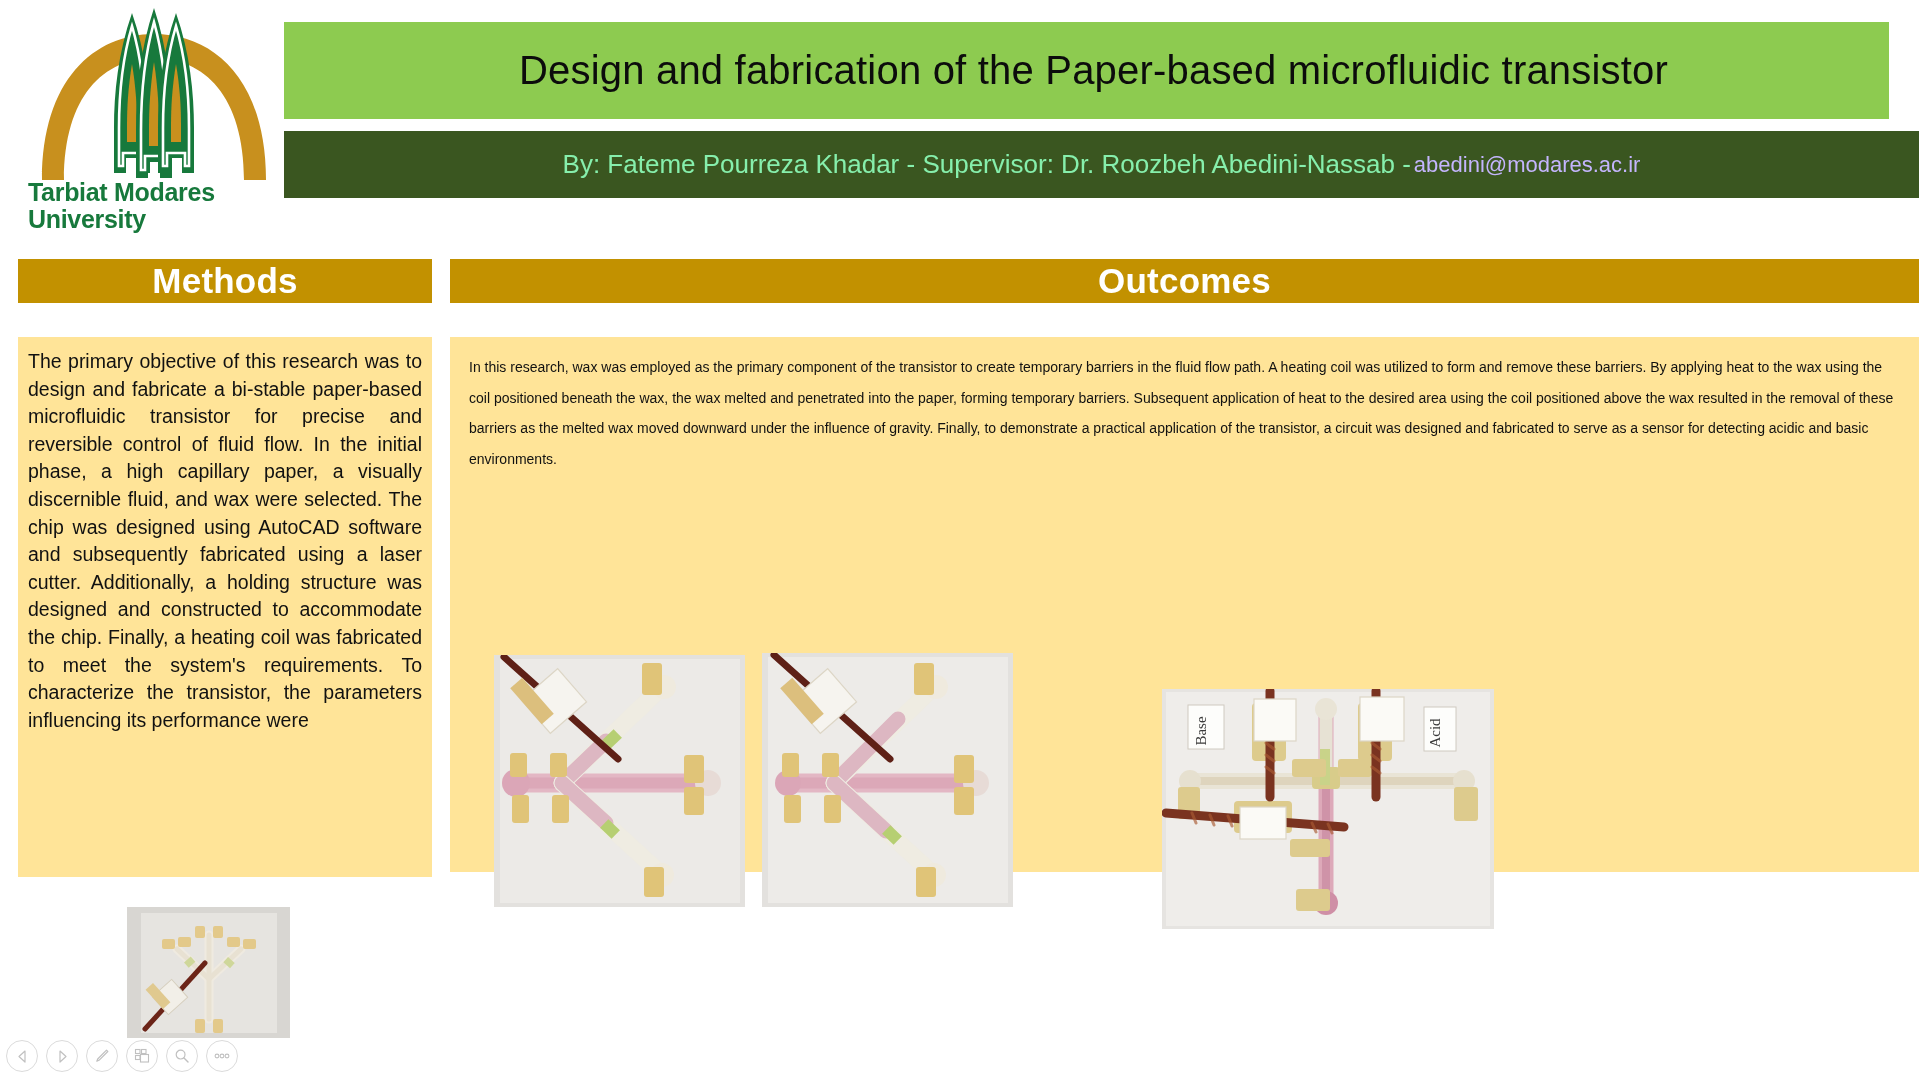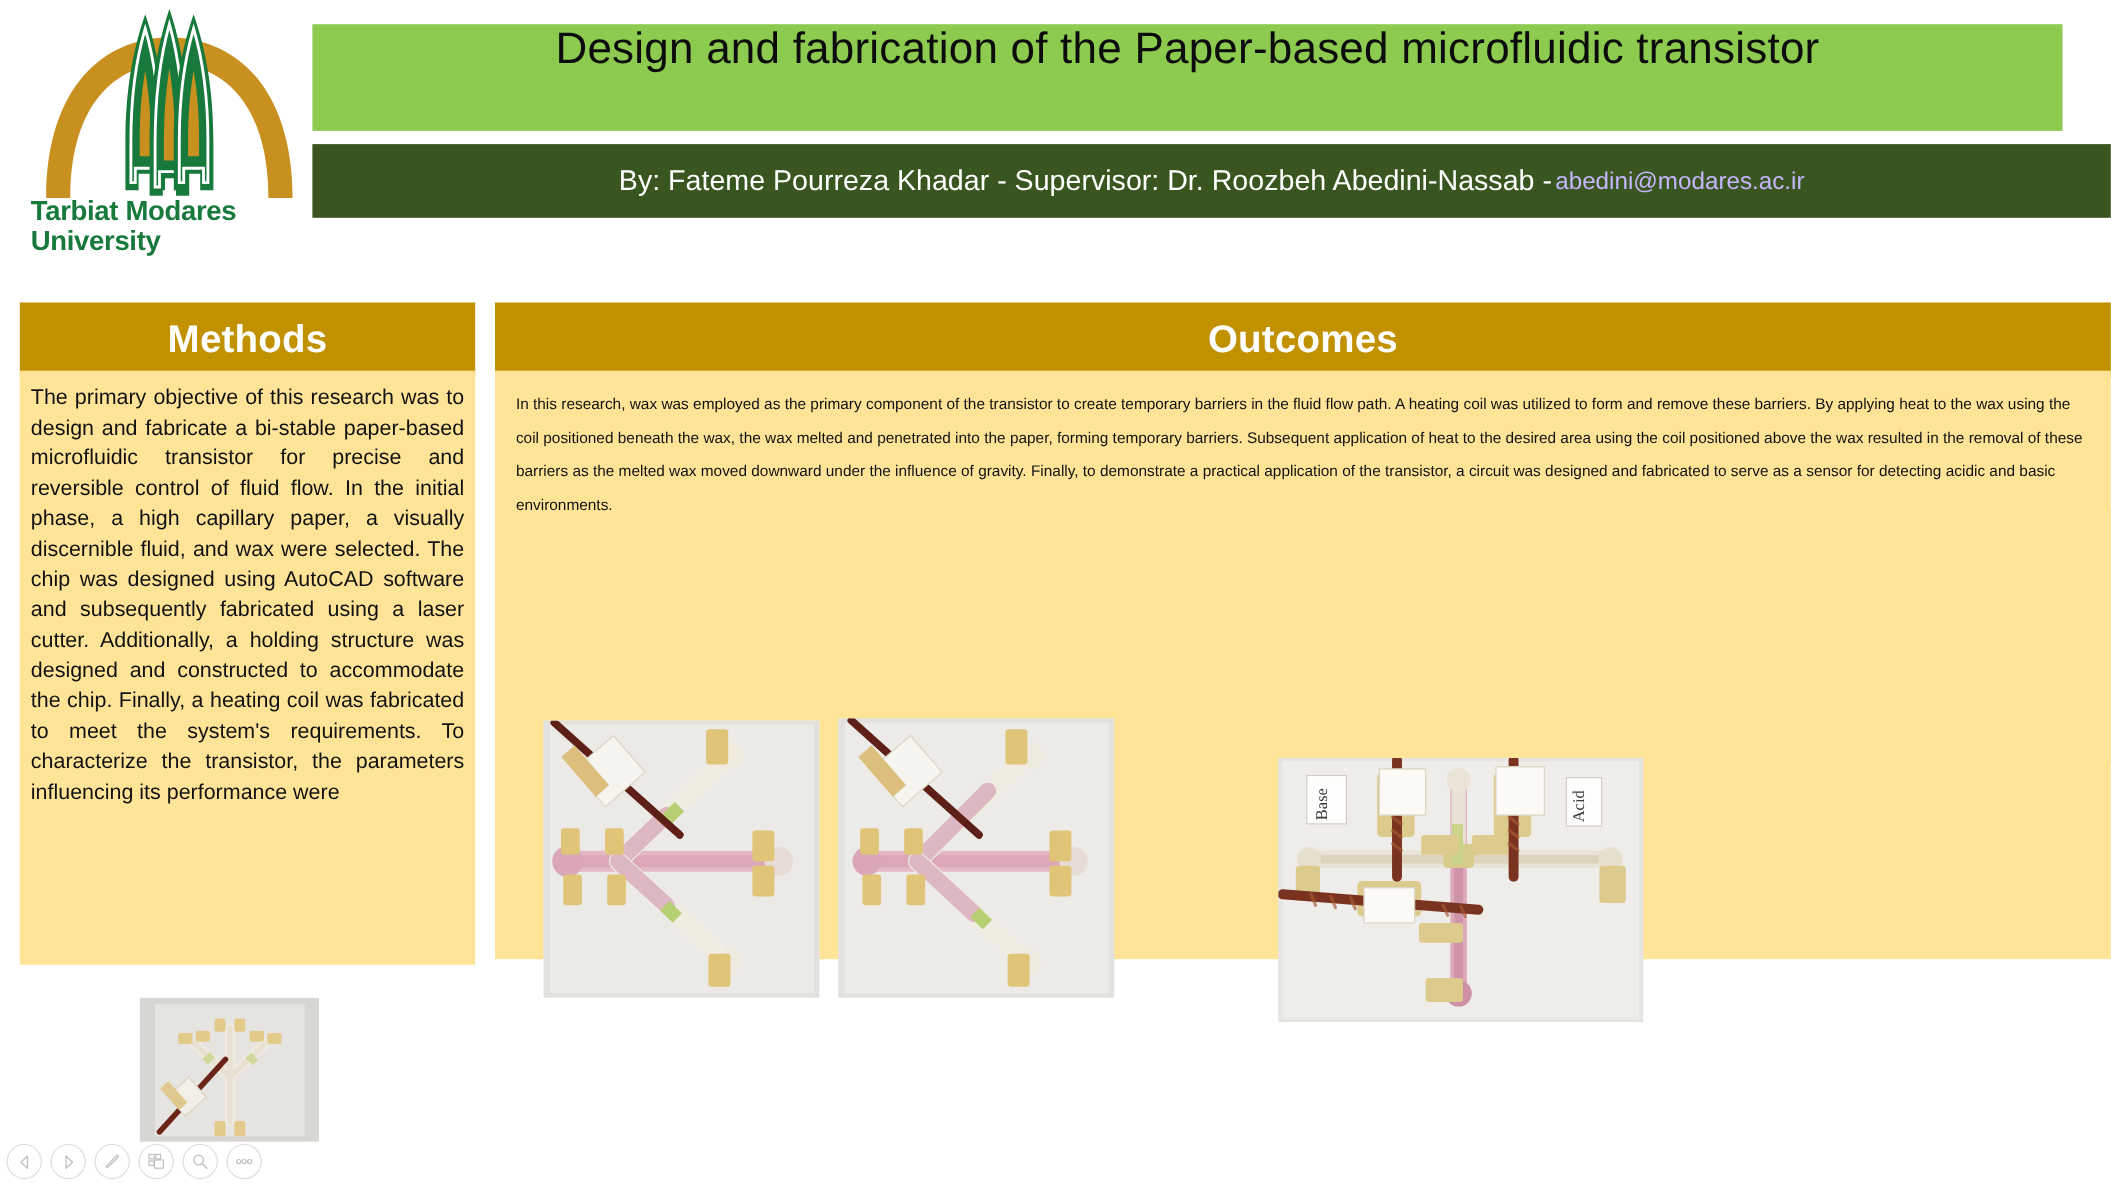--- a/index.html
+++ b/index.html
@@ -40,61 +40,62 @@
     letter-spacing: -0.3px;
   }
   .logo-text .line2 { display: block; margin-top: 2px; }
 
   .title-band {
     position: absolute;
     left: 284px; top: 22px;
     width: 1591px; height: 97px;
     background: #8DCB50;
     display: flex;
+    align-items: center;
     justify-content: center;
+    padding-left: 14px;
   }
   .title-band .title-text {
     color: #0c0c0c;
     font-size: 40px;
     font-weight: 400;
     letter-spacing: 0.2px;
     text-align: center;
     padding: 0 20px;
   }
 
   .subtitle-band {
     position: absolute;
     left: 284px; top: 131px;
     width: 1635px; height: 67px;
     background: #3A5620;
     display: flex;
     align-items: center;
     justify-content: center;
   }
   .subtitle-band .sub-main {
-    color: #ffffff;
+    color: #86efac;
     font-size: 26px;
     font-weight: 400;
   }
   .subtitle-band .sub-email {
     color: #c4b5fd;
     font-size: 22px;
     font-weight: 400;
     margin-left: 3px;
   }
 
   
   .sec-head {
     position: absolute;
     background: #C29100;
     display: flex;
     align-items: center;
     justify-content: center;
-    height: 68px;
-    margin-top: 16px;
+    height: 44px;
   }
   .sec-head .sec-label {
     color: #ffffff;
     font-weight: bold;
     font-size: 35px;
     letter-spacing: 0.2px;
   }
   #methods-head { left: 18px;  top: 259px; width: 414px; }
   #outcomes-head{ left: 450px; top: 259px; width: 1469px; }
 

